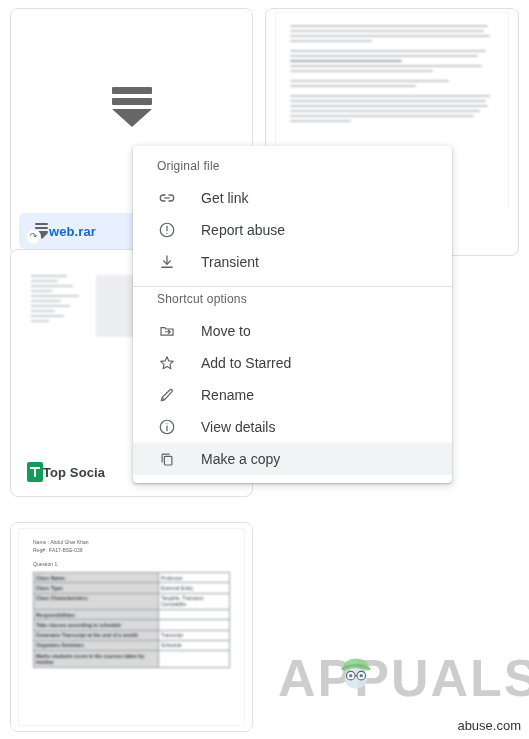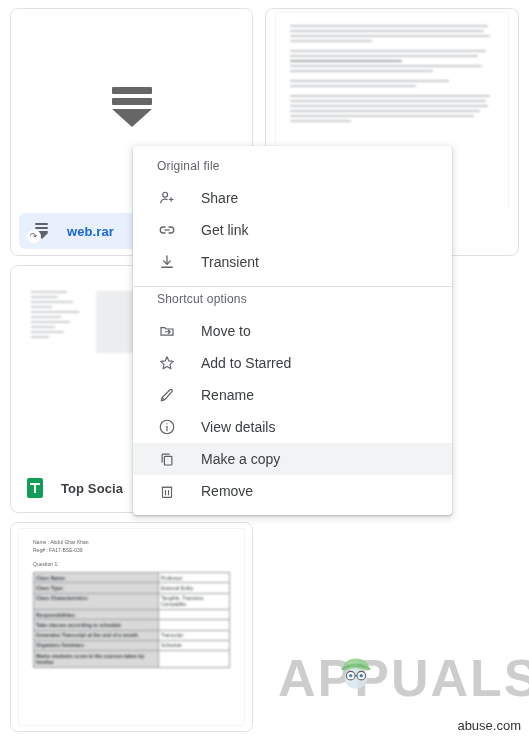--- a/index.html
+++ b/index.html
@@ -58,21 +58,20 @@
   .card-row.selected {
     background: #e8f0fe;
   }
   .card-row .file-name {
     font-size: 13px;
     color: #3c4043;
     font-weight: bold;
     white-space: nowrap;
     overflow: hidden;
     text-overflow: ellipsis;
-    margin-left: 18px;
     letter-spacing: 0.1px;
   }
   .card-row.selected .file-name { color: #1967d2; }
 
   
   .rar-icon {
     width: 22px; height: 22px;
     position: relative;
     flex: 0 0 auto;
   }
@@ -319,21 +318,21 @@
           <div class="bl" style="width:30%"></div>
         </div>
       </div>
     </div>
     <div class="card-row">
       <span class="chev-big">›</span>
       <span class="file-name" style="margin-left:44px;">IPTOR...</span>
     </div>
   </div>
 
-  <div class="card" style="left:10px; top:265px; width:243px; height:248px;">
+  <div class="card" style="left:10px; top:249px; width:243px; height:248px;">
     <div class="card-thumb">
       <div class="sheet-block" style="position:absolute;left:20px;top:25px;width:60px;">
         <div style="height:2px;background:#9aa0a6;width:60%;margin-bottom:3px;"></div>
         <div style="height:2px;background:#9aa0a6;width:45%;margin-bottom:3px;"></div>
         <div style="height:2px;background:#9aa0a6;width:70%;margin-bottom:3px;"></div>
         <div style="height:2px;background:#9aa0a6;width:35%;margin-bottom:3px;"></div>
         <div style="height:2px;background:#9aa0a6;width:80%;margin-bottom:3px;"></div>
         <div style="height:2px;background:#9aa0a6;width:50%;margin-bottom:3px;"></div>
         <div style="height:2px;background:#9aa0a6;width:65%;margin-bottom:3px;"></div>
         <div style="height:2px;background:#9aa0a6;width:40%;margin-bottom:3px;"></div>
@@ -395,43 +394,43 @@
   </div>
 
 </div>
 
 <div class="menu">
 
   <div class="menu-section-label">Original file</div>
 
 
 
-  <div class="menu-item">
-    <span class="mi-icon">
-      <svg class="ic" viewBox="0 0 24 24" fill="none" stroke="currentColor" stroke-width="1.6">
-        <circle cx="9.5" cy="7.5" r="3.2"></circle>
-        <path d="M3.5 19c0-3.3 2.7-5.5 6-5.5 1.2 0 2.3.3 3.2.8"></path>
-        <path d="M17.5 11v6M14.5 14h6" stroke-width="1.6"></path>
-      </svg>
-    </span>
-    <span class="mi-label">Share</span>
-  </div>
 
   <div class="menu-item">
     <span class="mi-icon">
       <svg class="ic" viewBox="0 0 24 24" fill="none" stroke="currentColor" stroke-width="1.7">
         <path d="M10 8H7a4 4 0 0 0 0 8h3"></path>
         <path d="M14 8h3a4 4 0 0 1 0 8h-3"></path>
         <path d="M8.5 12h7"></path>
       </svg>
     </span>
     <span class="mi-label">Get link</span>
   </div>
 
 
+  <div class="menu-item">
+    <span class="mi-icon">
+      <svg class="ic" viewBox="0 0 24 24" fill="none" stroke="currentColor" stroke-width="1.6">
+        <circle cx="12" cy="12" r="9"></circle>
+        <path d="M12 7v6" stroke-linecap="round"></path>
+        <circle cx="12" cy="16.4" r="0.9" fill="currentColor" stroke="none"></circle>
+      </svg>
+    </span>
+    <span class="mi-label">Report abuse</span>
+  </div>
 
   <div class="menu-item">
     <span class="mi-icon">
       <svg class="ic" viewBox="0 0 24 24" fill="none" stroke="currentColor" stroke-width="1.7" stroke-linecap="round">
         <path d="M12 4v10"></path>
           <path d="M7.5 10.5L12 15l4.5-4.5"></path>
           <path d="M5 19h14"></path>
       </svg>
     </span>
     <span class="mi-label">Transient</span>
@@ -484,29 +483,20 @@
   <div class="menu-item hovered">
     <span class="mi-icon">
       <svg class="ic" viewBox="0 0 24 24" fill="none" stroke="currentColor" stroke-width="1.6">
         <rect x="8.5" y="8.5" width="10" height="11.5" rx="1"></rect>
         <path d="M15.5 5.5h-9a1 1 0 0 0-1 1v10"></path>
       </svg>
     </span>
     <span class="mi-label">Make a copy</span>
   </div>
 
-  <div class="menu-item">
-    <span class="mi-icon">
-      <svg class="ic" viewBox="0 0 24 24" fill="none" stroke="currentColor" stroke-width="1.5">
-        <path d="M6 7h12v12.5a1 1 0 0 1-1 1H7a1 1 0 0 1-1-1z"></path>
-        <path d="M5 7h14M10 10.5v7M14 10.5v7"></path>
-      </svg>
-    </span>
-    <span class="mi-label">Remove</span>
-  </div>
 
 </div>
 
 <div class="watermark">APPUALS</div>
 <svg class="mascot" viewBox="0 0 64 64">
   <ellipse cx="32" cy="40" rx="17" ry="16" fill="#d9e7ef"></ellipse>
   <path d="M12 26c0-10 9-16 20-16s20 6 20 16c0 2-2 3-4 2-4-2-10-3-16-3s-12 1-16 3c-2 1-4 0-4-2z" fill="#8fd18f"></path>
   <path d="M10 25c6-5 16-7 22-7s16 2 22 7c1 1 0 3-2 2-5-3-12-4-20-4s-15 1-20 4c-2 1-3-1-2-2z" fill="#6cb96c"></path>
   <circle cx="24" cy="36" r="6.5" fill="#ffffff" stroke="#4a4a4a" stroke-width="1.6"></circle>
   <circle cx="40" cy="36" r="6.5" fill="#ffffff" stroke="#4a4a4a" stroke-width="1.6"></circle>

